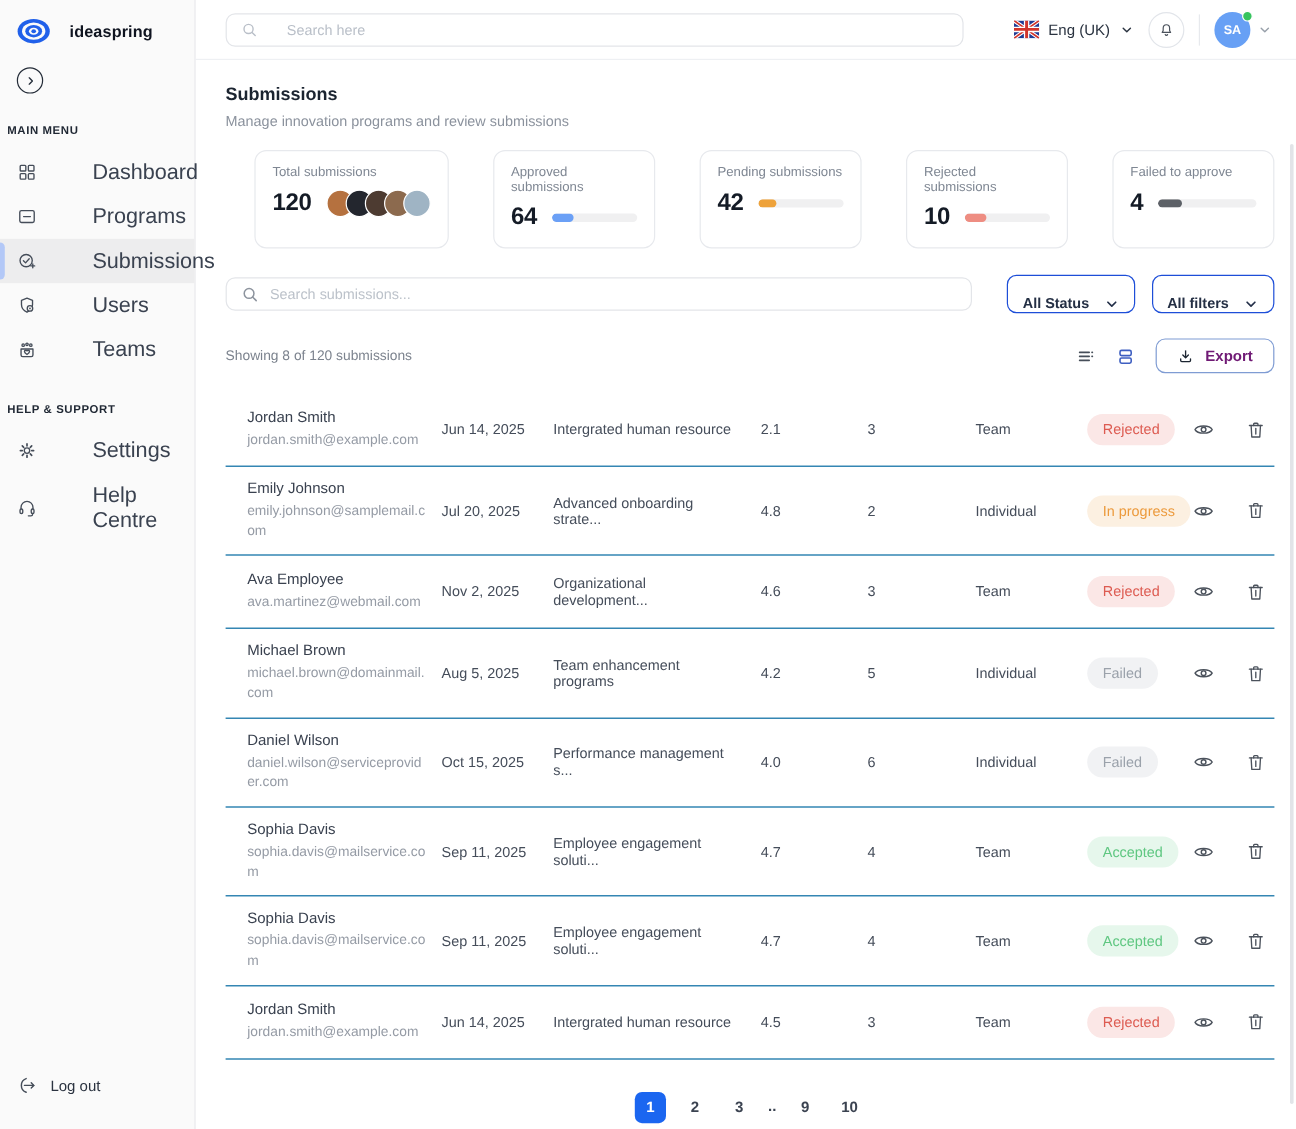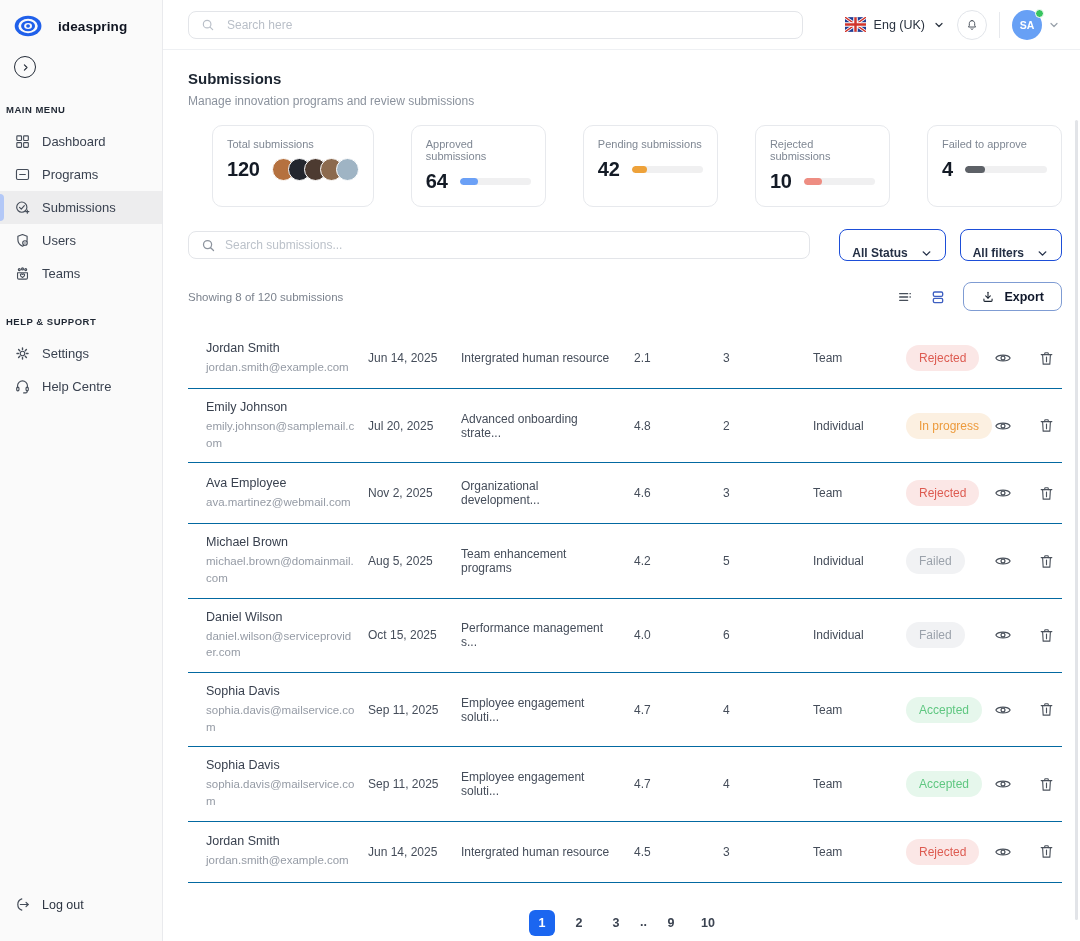--- a/index.html
+++ b/index.html
@@ -14,36 +14,36 @@
   .logo-mark { width:30px; height:24px; }
   .logo-text { font-size:13.5px; font-weight:700; color:#0f1420; letter-spacing:.1px; }
   .collapse-btn { margin:18px 14px 0; width:22px; height:22px; border-radius:50%;
                   border:1.6px solid #242c38; background:transparent; display:flex;
                   align-items:center; justify-content:center; cursor:pointer; }
   .nav-section { margin-top:26px; }
   .nav-heading { font-size:9.5px; font-weight:700; letter-spacing:.5px; color:#1f2733;
                  padding:0 6px; margin-bottom:10px; }
   .nav-item { display:flex; align-items:center; gap:11px; padding:8px 14px; position:relative;
               cursor:pointer; color:#3a4250; }
-  .nav-item .nav-label { font-size:13px; }
+  .nav-item .nav-label { font-size:18px;margin-left:35px; }
   .nav-item.active { background:#ededee; }
   .nav-item.active::before { content:""; position:absolute; left:0; top:3px; bottom:3px;
                              width:4px; border-radius:0 4px 4px 0; background:#b3c8f7; }
   .nav-icon { width:17px; height:17px; display:flex; align-items:center; }
   .nav-icon svg { width:17px; height:17px; stroke:#454d59; }
   .logout-row { margin-top:auto; display:flex; align-items:center; gap:11px; padding:10px 14px;
                 cursor:pointer; }
   .logout-row span.lbl { font-size:12.5px; color:#2b3340; }
 
   
   .main { flex:1; display:flex; flex-direction:column; position:relative; }
   .topbar { height:50px; min-height:50px; display:flex; align-items:center; gap:14px;
             padding:0 20px 0 25px; border-bottom:1px solid #eef0f3; }
   .search-box { flex:0 0 615px; height:28px; border:1px solid #e3e5e9; border-radius:8px;
-                display:flex; align-items:center; gap:12px; padding:0 12px;justify-content:space-between; }
+                display:flex; align-items:center; gap:24px; padding:0 12px;justify-content:space-between; }
   .search-box input { border:none; outline:none; flex:1; font-size:12px; color:#3c4554;
                       font-family:"Liberation Sans", sans-serif; background:transparent; }
   .search-box input::placeholder { color:#b9bfc8; }
   .topbar-right { margin-left:auto; display:flex; align-items:center; gap:12px; }
   .lang-sel { display:flex; align-items:center; gap:8px; cursor:pointer; }
   .lang-sel .lang-label { font-size:12.5px; color:#2a3340; }
   .bell-btn { width:30px; height:30px; border-radius:50%; border:1px solid #e2e5ea;
               background:#fff; display:flex; align-items:center; justify-content:center; cursor:pointer; }
   .topbar-divider { width:1px; height:26px; background:#e7e9ed; }
   .avatar-wrap { display:flex; align-items:center; gap:6px; cursor:pointer; }
@@ -83,21 +83,21 @@
               display:flex; align-items:flex-end; gap:12px; padding:0 12px; cursor:pointer; }
   .dropdown .dd-label { font-size:12px; font-weight:600; color:#242f44; }
 
   
   .toolbar-row { display:flex; align-items:center; margin-top:21px; }
   .showing-text { font-size:11.5px; color:#7c838e; }
   .toolbar-right { margin-left:auto; display:flex; align-items:center; gap:17px; }
   .view-toggle { background:none; border:none; cursor:pointer; display:flex; align-items:center; padding:0; }
   .export-btn { display:flex; align-items:center; gap:9px; border:1.2px solid #7f9cd3;
                 background:#fff; border-radius:8px; height:29px; padding:0 17px; cursor:pointer; }
-  .export-btn .exp-label { font-size:12.5px; font-weight:600; color:#0f172a;
+  .export-btn .exp-label { font-size:12.5px; font-weight:600; color:#701a75;
                            font-family:"Liberation Sans", sans-serif; }
 
   
   .table { margin-top:17px; }
   .thead { display:grid; grid-template-columns:162px 93px 173px 89px 90px 93px 88px 1fr;
            align-items:center; background:#f6f9fe; border-bottom:1.5px solid #7fa6ed;
            height:42px; padding-left:18px; border-radius:2px 2px 0 0; }
   .th { font-size:12.5px; font-weight:700; color:#253146; }
   .trow { display:grid; grid-template-columns:162px 93px 173px 89px 90px 93px 88px 1fr;
           align-items:center; border-bottom:1px solid #0369a1; padding:11px 0 11px 18px;

